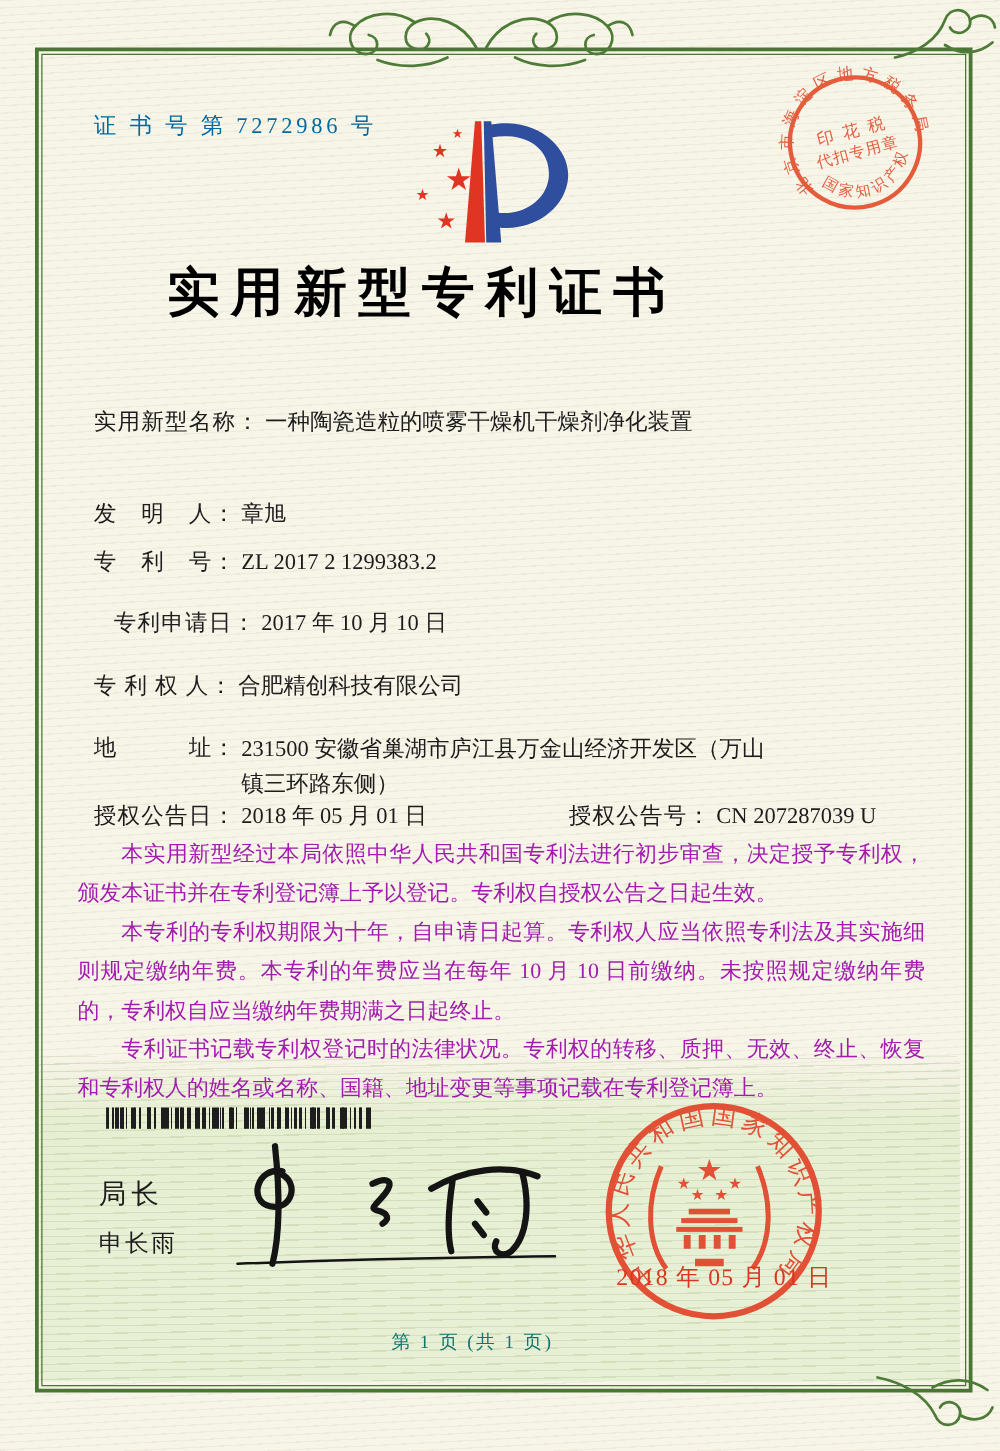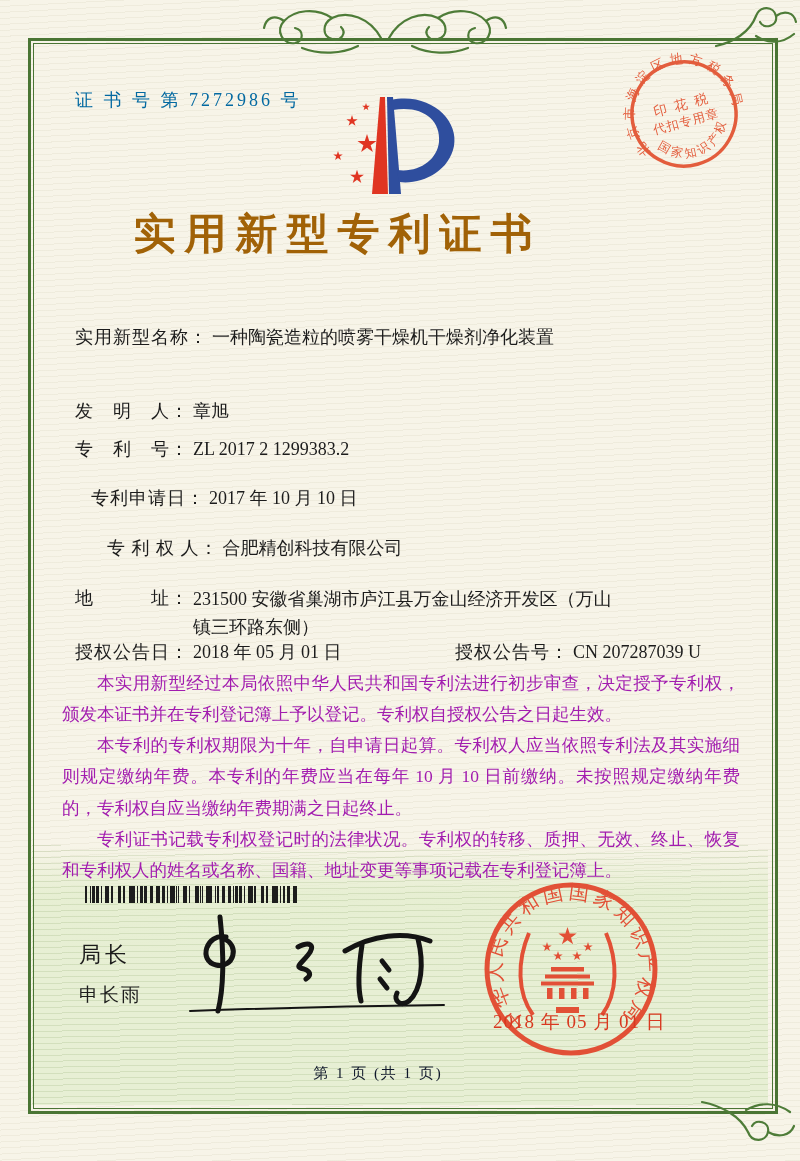--- a/index.html
+++ b/index.html
@@ -28,32 +28,32 @@
     content:"";position:absolute;inset:0;
     background:repeating-linear-gradient(179deg, rgba(130,160,95,.20) 0 1px, transparent 1px 6px);
   }
   .ornament{position:absolute;pointer-events:none;}
   .cert-no{
     position:absolute;left:75px;top:88px;font-size:18px;letter-spacing:3px;color:#0369a1;
   }
   .sipo-logo{position:absolute;left:325px;top:84px;width:150px;height:118px;}
   .cert-title{
     position:absolute;left:0;width:675px;top:206px;text-align:center;
-    font-size:42px;font-weight:bold;letter-spacing:9px;color:#a16207;
+    font-size:42px;font-weight:bold;letter-spacing:9px;color:#000000;
   }
   .fields{position:absolute;left:75px;top:325px;width:670px;font-size:18px;}
   .field-row{position:absolute;left:0;white-space:nowrap;}
   .field-row .lbl{letter-spacing:1px;}
   .field-row .val{margin-left:4px;}
   .val-wrap{display:inline-block;vertical-align:top;white-space:normal;width:432px;line-height:1.55;}
   .row-name{top:0;}
   .row-inventor{top:62px;margin-top:12px;}
   .row-patentno{top:112px;}
   .row-filing{top:161px;margin-left:16px;}
-  .row-patentee{top:211px;margin-left:32px;}
+  .row-patentee{top:211px;}
   .row-address{top:261px;}
   .row-grant{top:315px;}
   .grant-no{position:absolute;left:380px;top:0;white-space:nowrap;}
   .body-text{
     position:absolute;left:62px;top:668px;width:678px;
     font-size:17.5px;line-height:1.78;text-align:justify;color:#a21caf;
   }
   .body-text p{margin:0;text-indent:2em;}
   .barcode{
     position:absolute;left:85px;top:886px;width:213px;height:17px;
@@ -65,21 +65,21 @@
   .director-name{position:absolute;left:79px;top:982px;font-size:19px;letter-spacing:2px;}
   .signature{position:absolute;left:182px;top:905px;width:270px;height:115px;}
   .official-seal{position:absolute;left:481px;top:879px;width:180px;height:180px;opacity:.93;}
   .seal-date{
     position:absolute;left:493px;top:1009px;width:172px;text-align:center;
     font-size:19px;color:#d8381f;letter-spacing:1px;white-space:nowrap;
   }
   .tax-stamp{position:absolute;left:609px;top:39px;width:150px;height:150px;transform:rotate(-15deg);opacity:.92;}
   .page-footer{
     position:absolute;left:0;top:1064px;width:756px;text-align:center;
-    font-size:15px;letter-spacing:2px;color:#0f172a;
+    font-size:15px;letter-spacing:2px;color:#0f766e;
   }
   svg text{font-family:"Liberation Serif","DejaVu Serif",serif;}
 </style>
 </head>
 <body>
 
 <div class="page">
 
   <div class="green-zone"></div>
 

